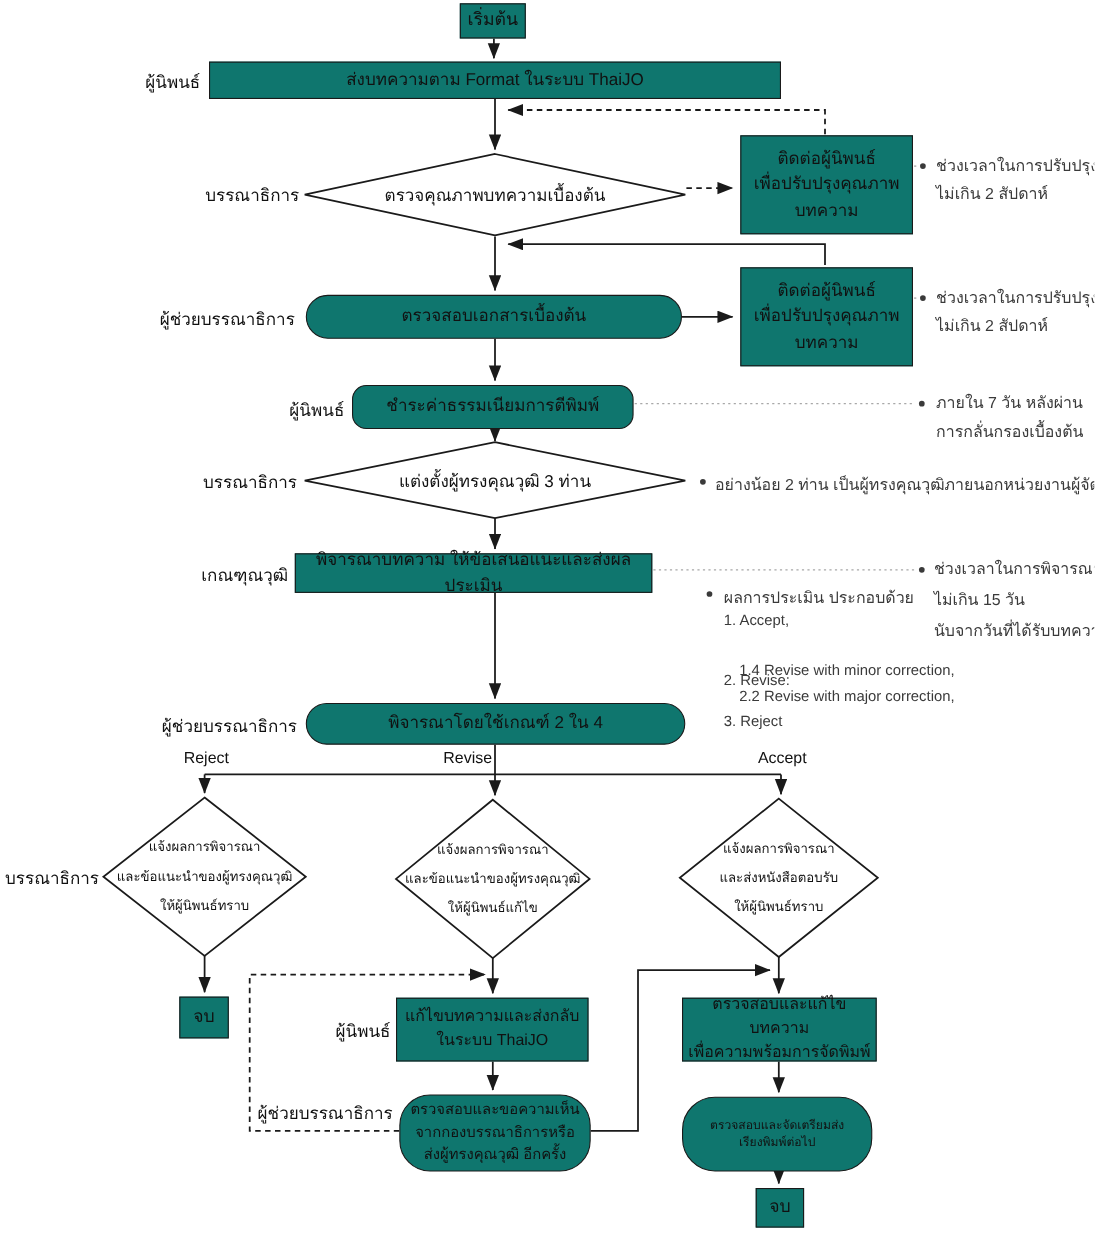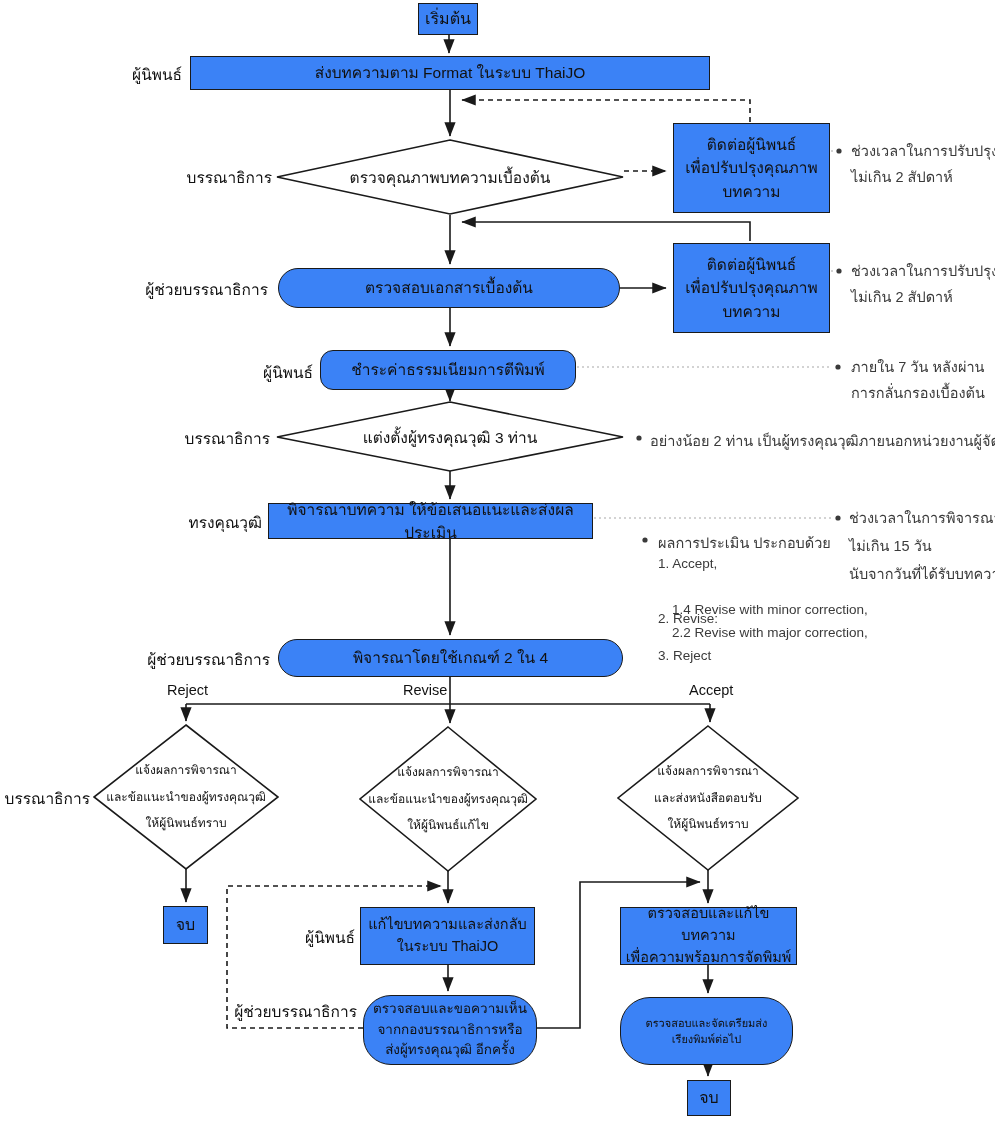--- a/index.html
+++ b/index.html
@@ -1,19 +1,19 @@
 <!DOCTYPE html>
 <html><head>
 <meta charset="utf-8">
 <style>
   html,body{margin:0;padding:0;background:#fff;}
   #canvas{position:relative;width:995px;height:1125px;background:#ffffff;overflow:hidden;
           font-family:"Liberation Sans","DejaVu Sans",sans-serif;color:#111;}
   svg.layer{position:absolute;left:0;top:0;width:995px;height:1125px;}
-  .node{position:absolute;background:#3b82f6;border:1.6px solid #1a1a1a;display:flex;flex-direction:column;
+  .node{position:absolute;background:#0f766e;border:1.6px solid #1a1a1a;display:flex;flex-direction:column;
         align-items:center;justify-content:center;text-align:center;font-size:15.5px;line-height:1.5;
         box-sizing:border-box;z-index:2;}
   .rounded{border-radius:22px;}
   .dtext{position:absolute;display:flex;flex-direction:column;align-items:center;justify-content:center;
          text-align:left;z-index:2;}
   .role{position:absolute;font-size:15.5px;white-space:nowrap;text-align:right;z-index:2;}
   .blabel{position:absolute;font-size:14.5px;z-index:2;white-space:nowrap;}
   .note{position:absolute;font-size:14.5px;color:#3a3a3a;line-height:26px;z-index:2;white-space:nowrap;}
   .note div{height:26px;}
   .rlist{position:absolute;font-size:13.5px;color:#3a3a3a;z-index:2;white-space:nowrap;}
@@ -167,21 +167,21 @@
     <div>แจ้งผลการพิจารณา</div>
     <div>และส่งหนังสือตอบรับ</div>
     <div>ให้ผู้นิพนธ์ทราบ</div>
   </div>
 
   <div class="role" style="right:813px;top:62px;">ผู้นิพนธ์</div>
   <div class="role" style="right:723px;top:165px;">บรรณาธิการ</div>
   <div class="role" style="right:727px;top:277px;">ผู้ช่วยบรรณาธิการ</div>
   <div class="role" style="right:682px;top:360px;">ผู้นิพนธ์</div>
   <div class="role" style="right:725px;top:426px;">บรรณาธิการ</div>
-  <div class="role" style="right:733px;top:510px;">ทรงคุณวุฒิ</div>
+  <div class="role" style="right:733px;top:510px;">เกณฑุณวุฒิ</div>
   <div class="role" style="right:725px;top:647px;">ผู้ช่วยบรรณาธิการ</div>
   <div class="role" style="right:905px;top:786px;">บรรณาธิการ</div>
   <div class="role" style="right:640px;top:925px;">ผู้นิพนธ์</div>
   <div class="role" style="right:638px;top:999px;">ผู้ช่วยบรรณาธิการ</div>
 
   <div class="blabel" style="left:167px;top:682px;">Reject</div>
   <div class="blabel" style="left:403px;top:682px;">Revise</div>
   <div class="blabel" style="left:689px;top:682px;">Accept</div>
 
   <div class="note" style="left:851px;top:138px;">

